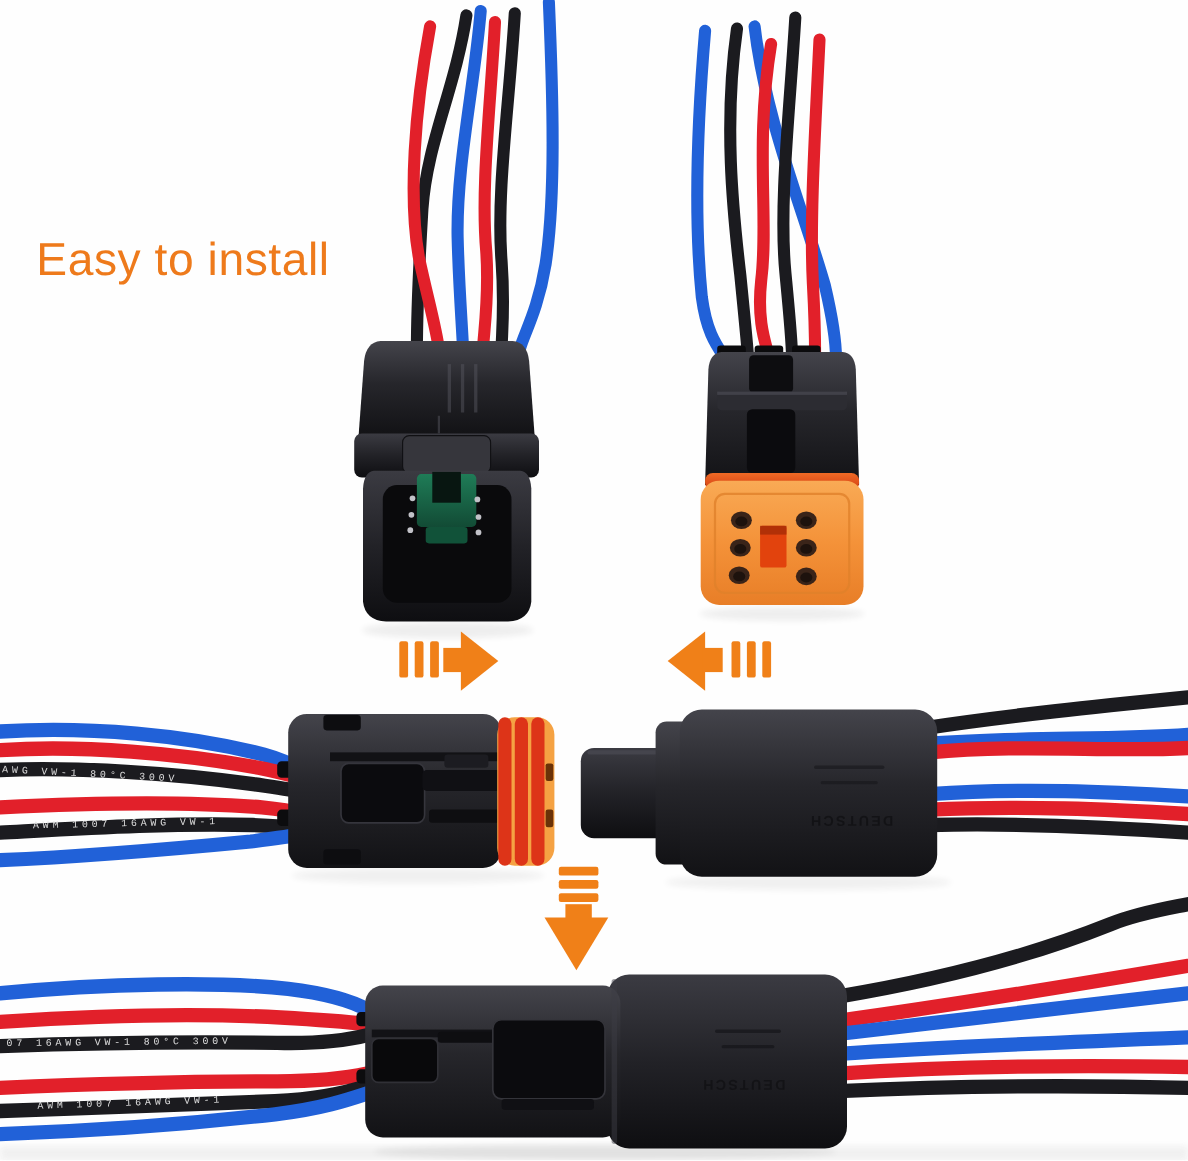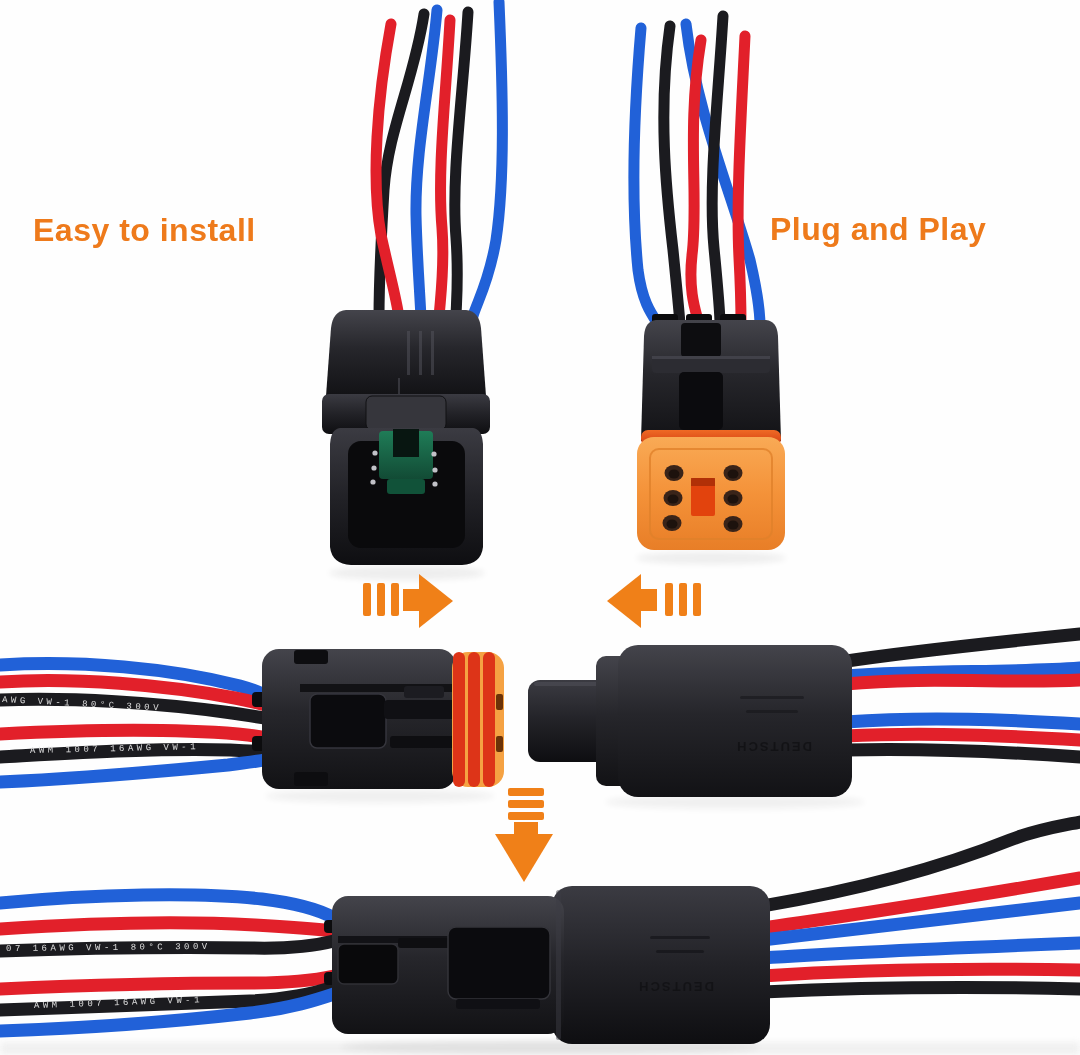--- a/index.html
+++ b/index.html
@@ -1,20 +1,20 @@
 <!DOCTYPE html>
 <html><head>
 <meta charset="utf-8">
 <style>
   html,body{margin:0;padding:0;background:#ffffff;}
   .stage{position:relative;width:1080px;height:1055px;background:#fefefe;overflow:hidden;
          font-family:"Liberation Sans",sans-serif;}
   .stage svg{position:absolute;left:0;top:0;}
-  .caption{position:absolute;font-family:"Liberation Sans",sans-serif;font-weight:700;
-           font-size:32px;letter-spacing:0.5px;white-space:nowrap;}
+  .caption{position:absolute;font-family:"Liberation Sans",sans-serif;font-weight:400;
+           font-size:42px;letter-spacing:0.5px;white-space:nowrap;}
   .caption-left{left:33px;top:212px;}
   .caption-right{left:770px;top:211px;}
   .wire-print{position:absolute;font-family:"Liberation Mono",monospace;font-size:9px;
               letter-spacing:3.5px;color:#e6e6e6;white-space:nowrap;transform-origin:left center;
               opacity:.95;}
   .wp-mid-top{left:2px;top:695px;transform:rotate(3deg);}
   .wp-mid-bottom{left:30px;top:746px;transform:rotate(-1.3deg);}
   .wp-bottom-top{left:6px;top:944px;transform:rotate(-0.6deg);}
   .wp-bottom-bottom{left:34px;top:1001px;transform:rotate(-2deg);}
   .emboss{font-family:"Liberation Sans",sans-serif;font-size:13px;letter-spacing:2px;font-weight:700;}
@@ -238,20 +238,19 @@
       <g opacity="0.6">
         <rect x="650" y="936" width="60" height="3" rx="1.5" fill="#121216"></rect>
         <rect x="656" y="950" width="48" height="3" rx="1.5" fill="#121216"></rect>
       </g>
       <text class="emboss" transform="translate(714,982) rotate(180)" fill="#0a0a0c" opacity="0.5">DEUTSCH</text>
     </g>
   </g>
 </svg>
 
 <div class="caption caption-left" style="color: rgb(238, 122, 27);">Easy to install</div>
-<div class="caption caption-right" style="color: rgb(238, 122, 27);">Plug and Play</div>
 
 <span class="wire-print wp-mid-top">AWG  VW-1  80°C  300V</span>
 <span class="wire-print wp-mid-bottom">AWM  1007  16AWG  VW-1</span>
 <span class="wire-print wp-bottom-top">07  16AWG  VW-1  80°C  300V</span>
 <span class="wire-print wp-bottom-bottom">AWM  1007  16AWG  VW-1</span>
 
 </div>
 
 </body></html>

